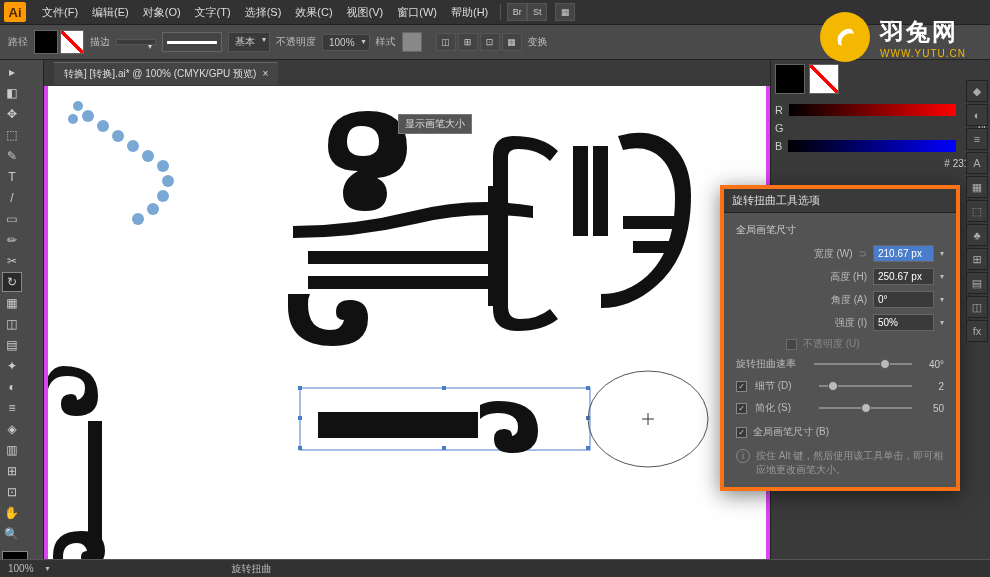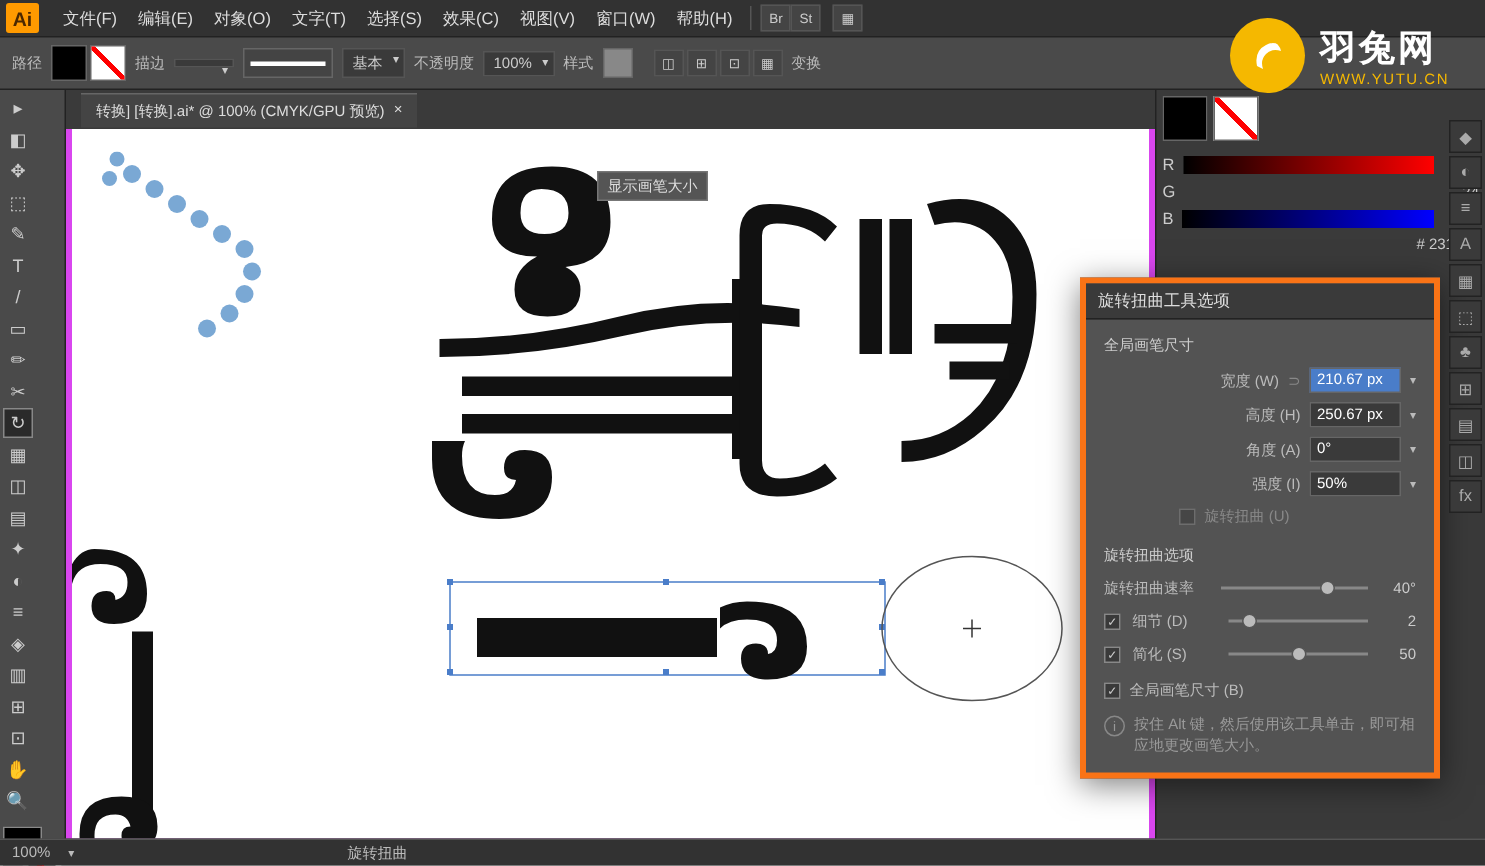--- a/index.html
+++ b/index.html
@@ -260,24 +260,23 @@
       <input class="field-input" value="0°" style="">
       <span style="font-size:8px">▾</span>
     </div>
     <div class="field-row">
       <span class="field-label">强度 (I)</span>
       <input class="field-input" value="50%" style="">
       <span style="font-size:8px">▾</span>
     </div>
     <div class="field-row" style="justify-content:flex-start;padding-left:50px;opacity:.5">
       <span class="checkbox"></span>
-      <span>旋转扭曲 (U)</span>
-    </div>
-
-    <div class="section-title" style="margin-top:12px">旋转扭曲选项</div>
+      <span>不透明度 (U)</span>
+    </div>
+
     <div class="slider-row">
       <span class="field-label" style="width:70px">旋转扭曲速率</span>
       <div class="slider-track">
           <div class="slider-thumb" style="left:72%"></div>
         </div>
       <span class="slider-val">40°</span>
     </div>
     <div class="slider-row">
       <span class="checkbox">✓</span>
       <span class="field-label" style="width:56px">细节 (D)</span>

